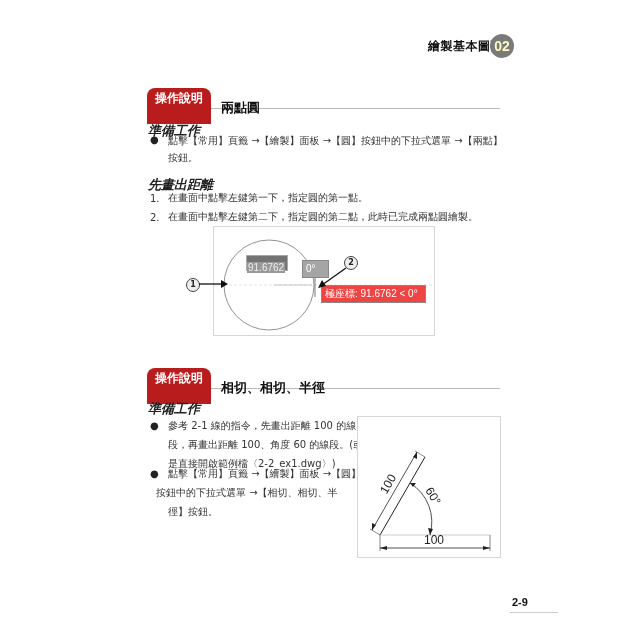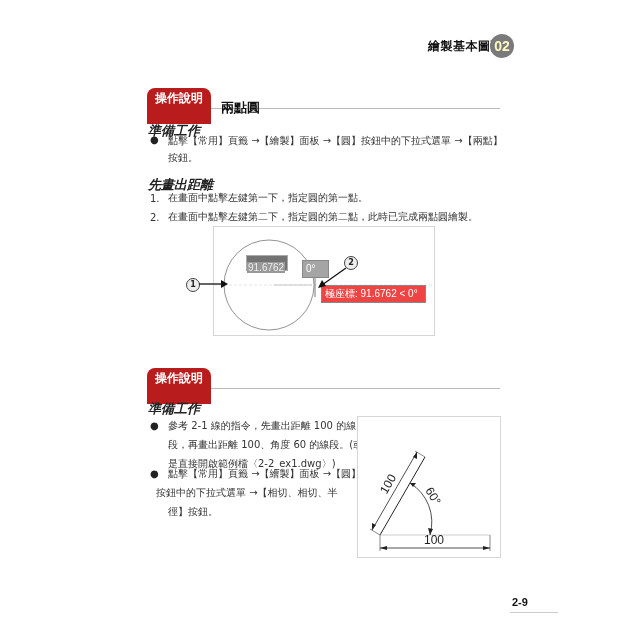--- a/index.html
+++ b/index.html
@@ -70,20 +70,21 @@
 </svg>
 
 <div class="abs" style="left:344px; top:256px; width:12px; height:12px; border-radius:50%; border:1px solid #444; background:#eee; font-size:8px; font-weight:bold; text-align:center; line-height:12px;">2</div>
 <svg class="abs" style="left:316px; top:266px;" width="32" height="24">
   <line x1="30" y1="2" x2="6" y2="19" stroke="#111" stroke-width="1.3"></line>
   <polygon points="2,22 6,14 10,20" fill="#111"></polygon>
 </svg>
 
 <div class="abs sec-bar" style="top:366px;">
   <div class="sec-tag">操作說明</div>
+  <div class="sec-title">相切、相切、半徑</div>
 </div>
 
 <div class="abs sub-head" style="left:148px; top:400px;">準備工作</div>
 
 <div class="abs bullet-dot" style="left:150px; top:420px;">●</div>
 <div class="abs para" style="left:168px; top:416px;">參考 2-1 線的指令，先畫出距離 100 的線</div>
 <div class="abs para" style="left:168px; top:435px;">段，再畫出距離 100、角度 60 的線段。(或</div>
 <div class="abs para" style="left:168px; top:454px;">是直接開啟範例檔〈2-2_ex1.dwg〉)</div>
 
 <div class="abs bullet-dot" style="left:150px; top:468px;">●</div>

